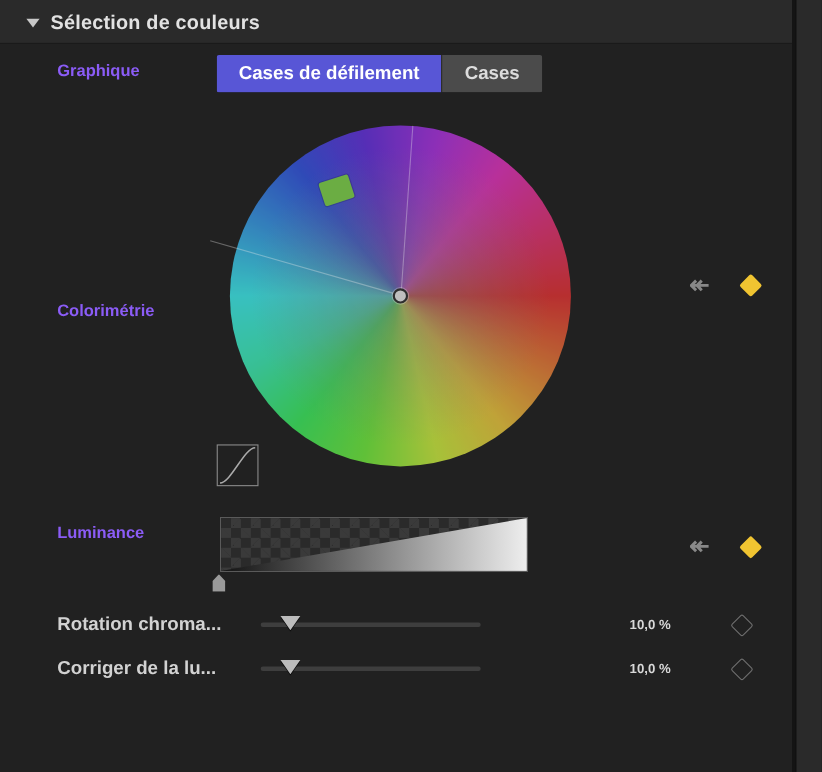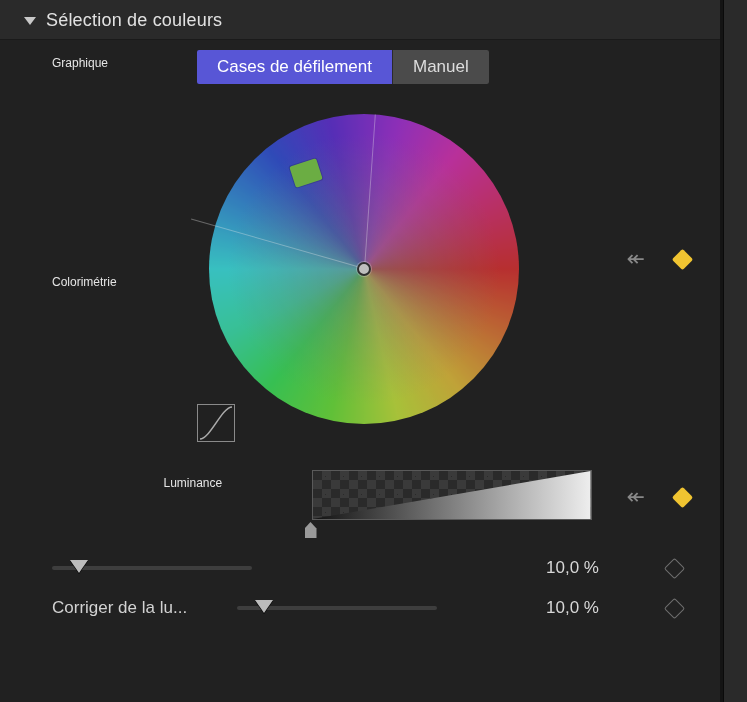--- a/index.html
+++ b/index.html
@@ -11,20 +11,21 @@
       width: 747px;
       height: 702px;
       overflow: hidden;
     }
     .panel {
       width: 723px;
       height: 702px;
       background: #212121;
       border-right: 3px solid #141414;
       position: relative;
+      font-weight: bold;
     }
     .right-strip {
       position: absolute;
       left: 723px;
       top: 0;
       width: 24px;
       height: 702px;
       background: #2a2a2a;
       border-left: 1px solid #0a0a0a;
     }
@@ -47,22 +48,22 @@
       color: #e2e2e2;
       letter-spacing: 0.2px;
     }
     .row {
       display: flex;
       align-items: flex-start;
       padding: 10px 0 4px 52px;
     }
     .label {
       width: 145px;
-      font-size: 12px;
-      color: #e5e5e5;
+      font-size: 15px;
+      color: #8b5cf6;
       padding-top: 6px;
       flex-shrink: 0;
     }
     .seg-control {
       display: flex;
       border-radius: 2px;
       overflow: hidden;
       height: 34px;
       box-shadow: 0 0 0 1px rgba(0,0,0,0.6) inset;
     }
@@ -236,22 +237,22 @@
       left: 18px;
       width: 0; height: 0;
       border-left: 9px solid transparent;
       border-right: 9px solid transparent;
       border-top: 13px solid #bcbcbc;
       top: 4px;
       filter: drop-shadow(0 1px 0 #000);
     }
     .param-value {
       width: 90px;
-      text-align: left;
-      font-size: 17px;
+      text-align: center;
+      font-size: 12px;
       color: #d8d8d8;
       margin-left: auto;
       margin-right: 56px;
     }
     .param-kf {
       position: absolute;
       right: 38px;
     }
     .checkbox {
       width: 20px; height: 20px;
@@ -270,21 +271,21 @@
 <div class="panel">
   <div class="section-header">
     <div class="disclosure-triangle"></div>
     <div class="section-title">Sélection de couleurs</div>
   </div>
 
   <div class="row">
     <div class="label">Graphique</div>
     <div class="seg-control">
       <div class="seg seg-active">Cases de défilement</div>
-      <div class="seg seg-inactive">Manuel</div>
+      <div class="seg seg-inactive">Cases</div>
     </div>
   </div>
 
   <div class="row color-row" style="position:relative;">
     <div class="label">Colorimétrie</div>
     <div class="wheel-area">
       <div class="color-wheel">
         <div class="wheel-fade"></div>
         <div class="wheel-line" style="width:155px; transform:rotate(-86deg);"></div>
         <div class="wheel-line" style="width:180px; transform:rotate(196deg);"></div>
@@ -296,38 +297,39 @@
             <path d="M2 34 C 12 34, 24 2, 34 2" stroke="#aaa" stroke-width="1.4" fill="none"></path>
           </svg>
       </div>
     </div>
     <div class="side-controls" style="top:158px;">
       <span class="reset-arrow">↞</span>
       <div class="kf-diamond kf-yellow"></div>
     </div>
   </div>
 
-  <div class="row lum-row" style="position:relative;justify-content:center;">
+  <div class="row lum-row" style="position:relative;">
     <div class="label">Luminance</div>
     <div class="lum-area">
       <div class="lum-slider">
         <div class="lum-checker"></div>
         <div class="lum-grad"></div>
       </div>
       <div class="lum-thumb"></div>
     </div>
     <div class="side-controls" style="top:32px;">
       <span class="reset-arrow">↞</span>
       <div class="kf-diamond kf-yellow"></div>
     </div>
   </div>
 
   <div style="height:24px;"></div>
 
   <div class="param-row">
+    <div class="param-label">Rotation chroma...</div>
     <div class="h-slider">
       <div class="h-track"></div>
       <div class="h-thumb"></div>
     </div>
     <div class="param-value">10,0 %</div>
     <div class="param-kf">
         <div class="kf-diamond kf-hollow"></div>
       </div>
   </div>
 

